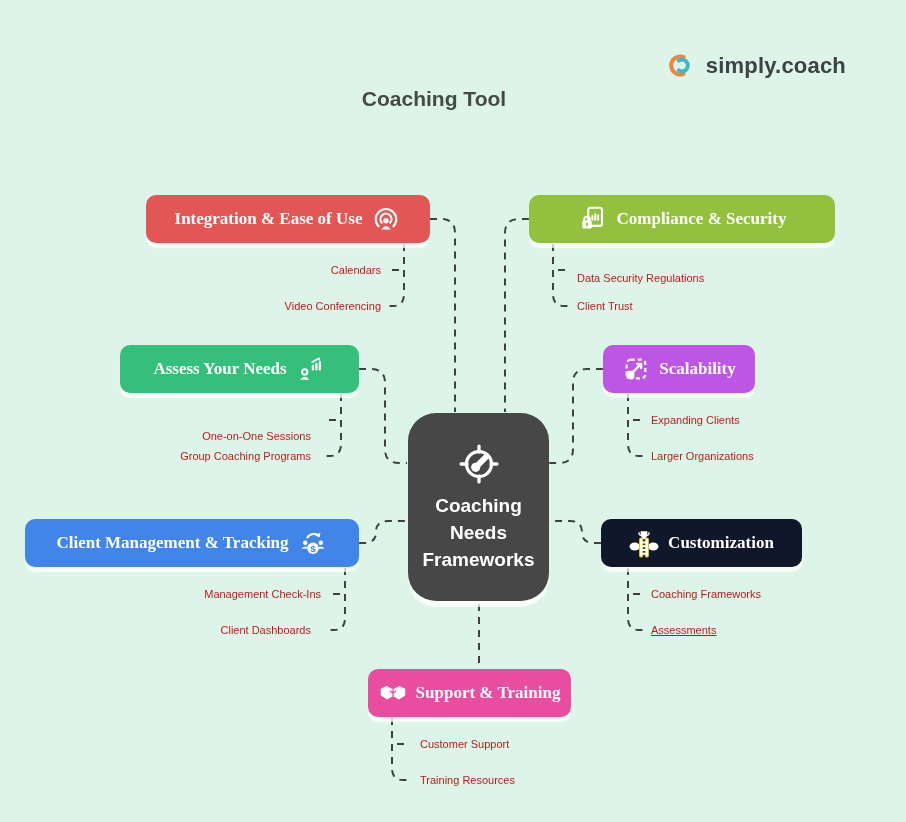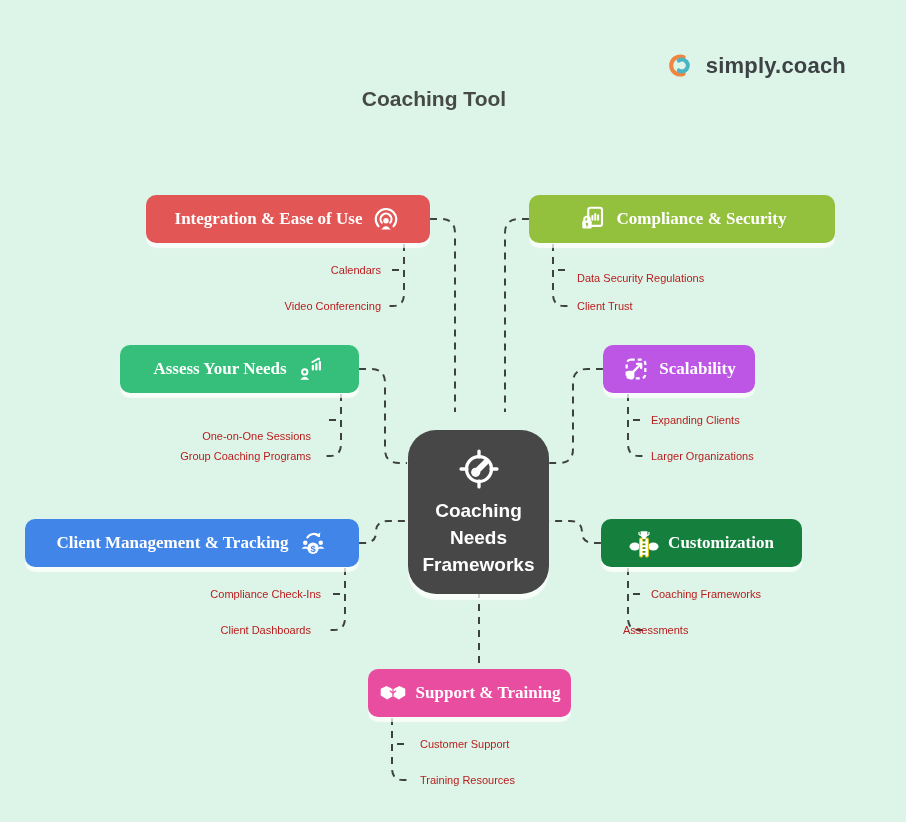--- a/index.html
+++ b/index.html
@@ -27,21 +27,21 @@
     position:absolute;height:48px;border-radius:10px;
     display:flex;align-items:center;justify-content:center;gap:9px;
     padding:0 12px;box-sizing:border-box;
     box-shadow:0 5px 1px rgba(255,255,255,0.75);
   }
   .node-label{
     color:#ffffff;font-size:17px;font-weight:700;white-space:nowrap;font-family:Liberation Serif, serif;
   }
   .icon{display:flex;align-items:center;justify-content:center;}
   .center-node{
-    position:absolute;left:408px;top:430px;width:141px;height:164px;
+    position:absolute;left:408px;top:413px;width:141px;height:188px;
     border-radius:28px;display:flex;flex-direction:column;
     align-items:center;justify-content:center;
     box-shadow:0 6px 1px rgba(255,255,255,0.75);
   }
   .center-label{color:#fff;font-size:19px;font-weight:700;line-height:27px;text-align:center;margin-top:6px;}
   .sub{
     position:absolute;font-size:11px;color:#b91c1c;line-height:24px;white-space:nowrap;
   }
   .sub.r{text-align:right;}
 </style>
@@ -159,21 +159,21 @@
         <circle cx="5.8" cy="11.8" r="1.8" fill="#fff"></circle>
         <path d="M2.8,16.6 Q5.8,12.9 8.8,16.6 Z" fill="#fff"></path>
         <circle cx="18.2" cy="11.8" r="1.8" fill="#fff"></circle>
         <path d="M15.2,16.6 Q18.2,12.9 21.2,16.6 Z" fill="#fff"></path>
         <circle cx="12" cy="16.2" r="4.6" fill="#fff"></circle>
         <text x="12" y="18.8" text-anchor="middle" font-size="7.5" font-weight="bold" fill="#4285e8">$</text>
       </svg>
     </span>
   </div>
 
-  <div class="node" style="left: 601px; top: 519px; width: 201px; background-color: #15803d;">
+  <div class="node" style="left: 601px; top: 519px; width: 201px; background-color: #0f172a;">
     <span class="icon">
       <svg viewBox="0 0 24 24" width="30" height="30">
         <ellipse cx="4.6" cy="14.8" rx="4.2" ry="3.2" fill="#fff"></ellipse>
         <ellipse cx="19.4" cy="14.8" rx="4.2" ry="3.2" fill="#fff"></ellipse>
         <g stroke="#dcc414" stroke-width="3.4" stroke-linecap="round">
           <path d="M9.7,22 V9.2"></path>
             <path d="M14.3,22 V9.2"></path>
         </g>
         <g stroke="#fff" stroke-width="1.5" stroke-linecap="round">
           <path d="M9.7,22 V9.2"></path>
@@ -219,26 +219,26 @@
       <div>Coaching</div>
       <div>Needs</div>
       <div>Frameworks</div>
     </div>
   </div>
 
   <span class="sub r" style="right:525px;top:258px;">Calendars</span>
   <span class="sub r" style="right:525px;top:294px;">Video Conferencing</span>
   <span class="sub r" style="right:595px;top:424px;">One-on-One Sessions</span>
   <span class="sub r" style="right:595px;top:444px;">Group Coaching Programs</span>
-  <span class="sub r" style="right:585px;top:582px;">Compliance Check-Ins</span>
+  <span class="sub r" style="right:585px;top:582px;">Management Check-Ins</span>
   <span class="sub r" style="right:595px;top:618px;">Client Dashboards</span>
 
   <span class="sub" style="left:577px;top:266px;">Data Security Regulations</span>
   <span class="sub" style="left:577px;top:294px;">Client Trust</span>
   <span class="sub" style="left:651px;top:408px;">Expanding Clients</span>
   <span class="sub" style="left:651px;top:444px;">Larger Organizations</span>
   <span class="sub" style="left:651px;top:582px;text-align:center;">Coaching Frameworks</span>
-  <span class="sub" style="left:623px;top:618px;">Assessments</span>
+  <span class="sub" style="left:651px;top:618px;text-decoration:underline;">Assessments</span>
 
   <span class="sub" style="left:420px;top:732px;">Customer Support</span>
   <span class="sub" style="left:420px;top:768px;">Training Resources</span>
 
 </div>
 
 </body></html>

